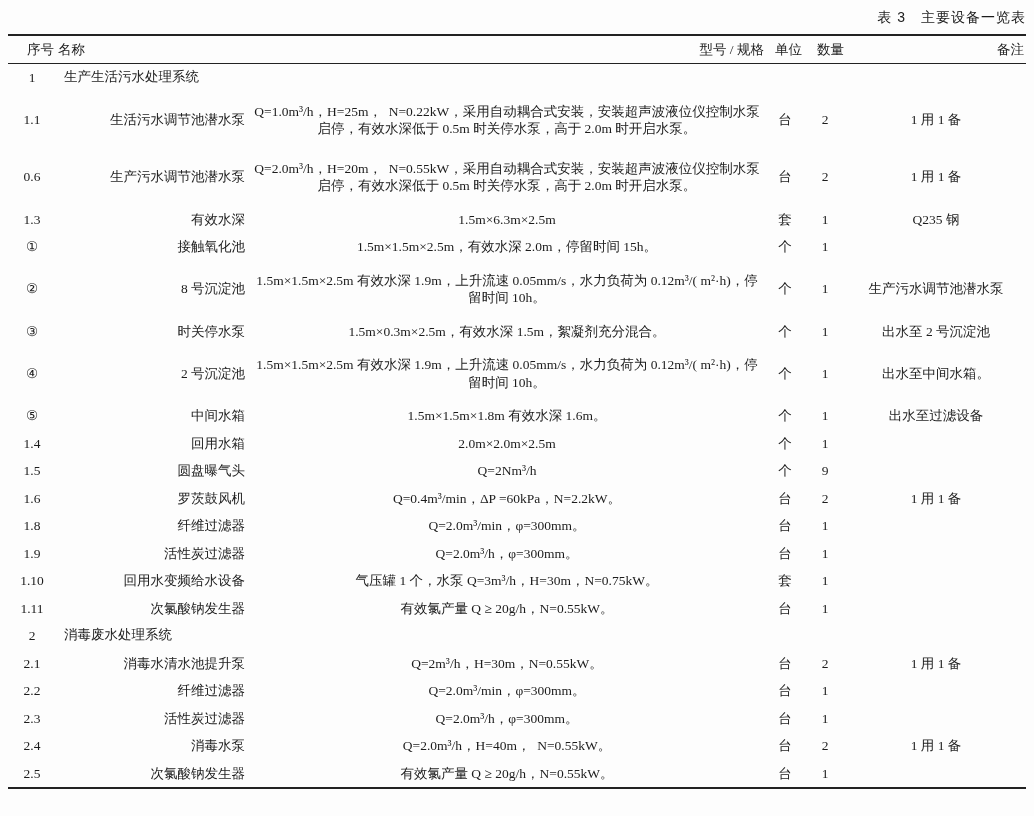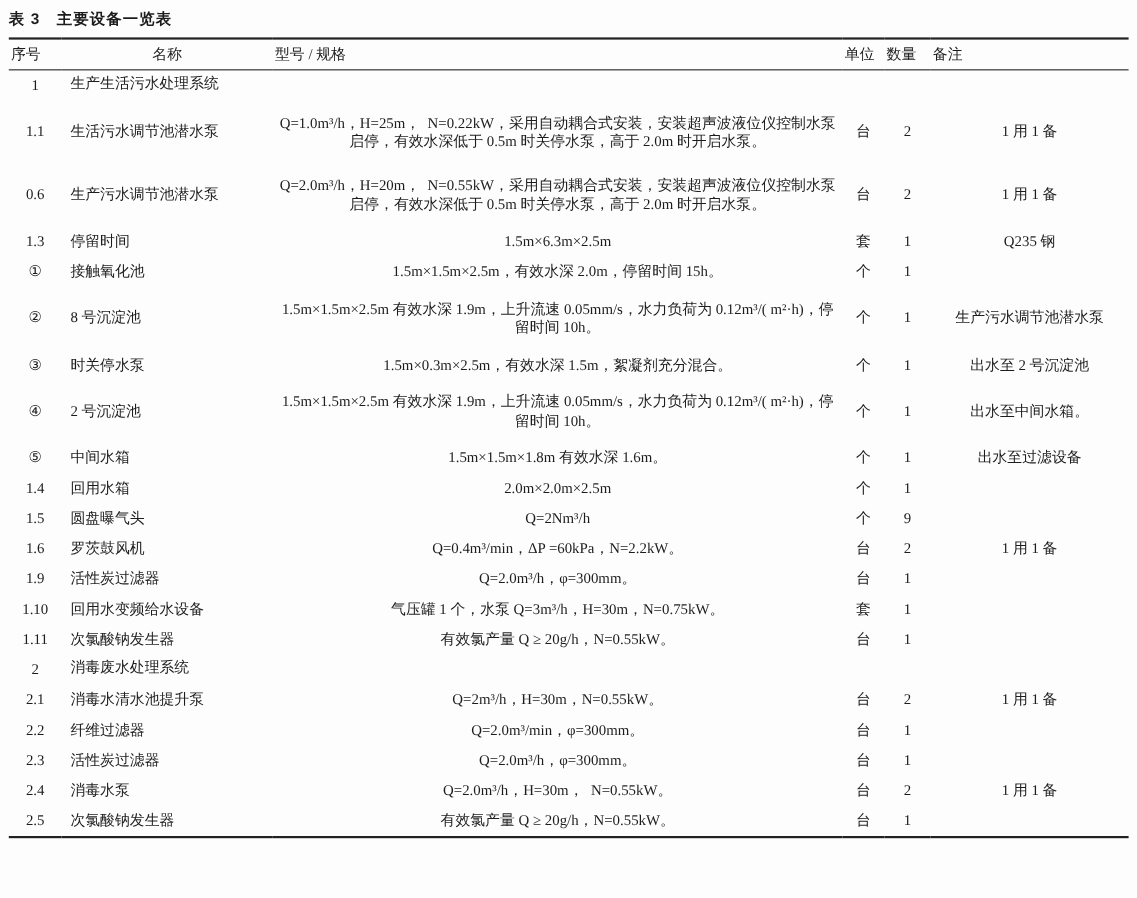--- a/index.html
+++ b/index.html
@@ -11,23 +11,23 @@
   }
   .page {
     width: 1034px;
     height: 816px;
     box-sizing: border-box;
     padding: 4px 8px 0 8px;
     background: #fdfdfd;
     overflow: hidden;
   }
   .doc-title {
-    text-align: left;
+    text-align: right;
     font-family: "Liberation Sans", "DejaVu Sans", sans-serif;
-    font-weight: bold;
+    font-weight: normal;
     font-size: 14px;
     letter-spacing: 1px;
     padding: 5px 0 7px 0;
   }
   table.equip {
     width: 1018px;
     border-collapse: collapse;
     table-layout: fixed;
     border-top: 2px solid #222;
     border-bottom: 2px solid #222;
@@ -37,32 +37,32 @@
   col.c-name { width: 192px; }
   col.c-spec { width: 518px; }
   col.c-unit { width: 38px; }
   col.c-qty  { width: 42px; }
   col.c-note { width: 180px; }
   thead th {
     font-weight: normal;
     font-size: 13.5px;
     padding: 5px 2px;
     border-bottom: 1.5px solid #222;
-    text-align: left;
+    text-align: right;
     line-height: 17px;
   }
-  thead th.h-name { text-align: center; }
+  thead th.h-name { text-align: left; }
   tbody td {
     padding: 5px 3px;
     line-height: 17.5px;
     vertical-align: middle;
     text-align: center;
   }
   tbody td.seq { text-align: center; }
-  tbody td.name { text-align: left; padding-left: 8px; }
+  tbody td.name { text-align: right; padding-left: 8px; }
   tbody td.spec { text-align: center; }
   tbody td.note { }
   tbody tr.tall td { padding-top: 11px; padding-bottom: 11px; }
   tbody tr.section td.name { text-align: left; font-family: Liberation Mono, monospace; }
 </style>
 </head>
 <body>
 
 <div class="page">
   <div class="doc-title">表 3　主要设备一览表</div>
@@ -106,21 +106,21 @@
       <tr class="tall">
         <td class="seq">0.6</td>
         <td class="name">生产污水调节池潜水泵</td>
         <td class="spec">Q=2.0m³/h，H=20m， N=0.55kW，采用自动耦合式安装，安装超声波液位仪控制水泵启停，有效水深低于 0.5m 时关停水泵，高于 2.0m 时开启水泵。</td>
         <td>台</td>
         <td>2</td>
         <td class="note">1 用 1 备</td>
       </tr>
       <tr>
         <td class="seq">1.3</td>
-        <td class="name">停留时间</td>
+        <td class="name">有效水深</td>
         <td class="spec">1.5m×6.3m×2.5m</td>
         <td>套</td>
         <td>1</td>
         <td class="note">Q235 钢</td>
       </tr>
       <tr>
         <td class="seq">①</td>
         <td class="name">接触氧化池</td>
         <td class="spec">1.5m×1.5m×2.5m，有效水深 2.0m，停留时间 15h。</td>
         <td>个</td>
@@ -175,20 +175,28 @@
         <td>9</td>
         <td class="note"></td>
       </tr>
       <tr>
         <td class="seq">1.6</td>
         <td class="name">罗茨鼓风机</td>
         <td class="spec">Q=0.4m³/min，ΔP =60kPa，N=2.2kW。</td>
         <td>台</td>
         <td>2</td>
         <td class="note">1 用 1 备</td>
+      </tr>
+      <tr>
+        <td class="seq">1.8</td>
+        <td class="name">纤维过滤器</td>
+        <td class="spec">Q=2.0m³/min，φ=300mm。</td>
+        <td>台</td>
+        <td>1</td>
+        <td class="note"></td>
       </tr>
       <tr>
         <td class="seq">1.9</td>
         <td class="name">活性炭过滤器</td>
         <td class="spec">Q=2.0m³/h，φ=300mm。</td>
         <td>台</td>
         <td>1</td>
         <td class="note"></td>
       </tr>
       <tr>
@@ -235,21 +243,21 @@
         <td class="seq">2.3</td>
         <td class="name">活性炭过滤器</td>
         <td class="spec">Q=2.0m³/h，φ=300mm。</td>
         <td>台</td>
         <td>1</td>
         <td class="note"></td>
       </tr>
       <tr>
         <td class="seq">2.4</td>
         <td class="name">消毒水泵</td>
-        <td class="spec">Q=2.0m³/h，H=30m， N=0.55kW。</td>
+        <td class="spec">Q=2.0m³/h，H=40m， N=0.55kW。</td>
         <td>台</td>
         <td>2</td>
         <td class="note">1 用 1 备</td>
       </tr>
       <tr>
         <td class="seq">2.5</td>
         <td class="name">次氯酸钠发生器</td>
         <td class="spec">有效氯产量 Q ≥ 20g/h，N=0.55kW。</td>
         <td>台</td>
         <td>1</td>

